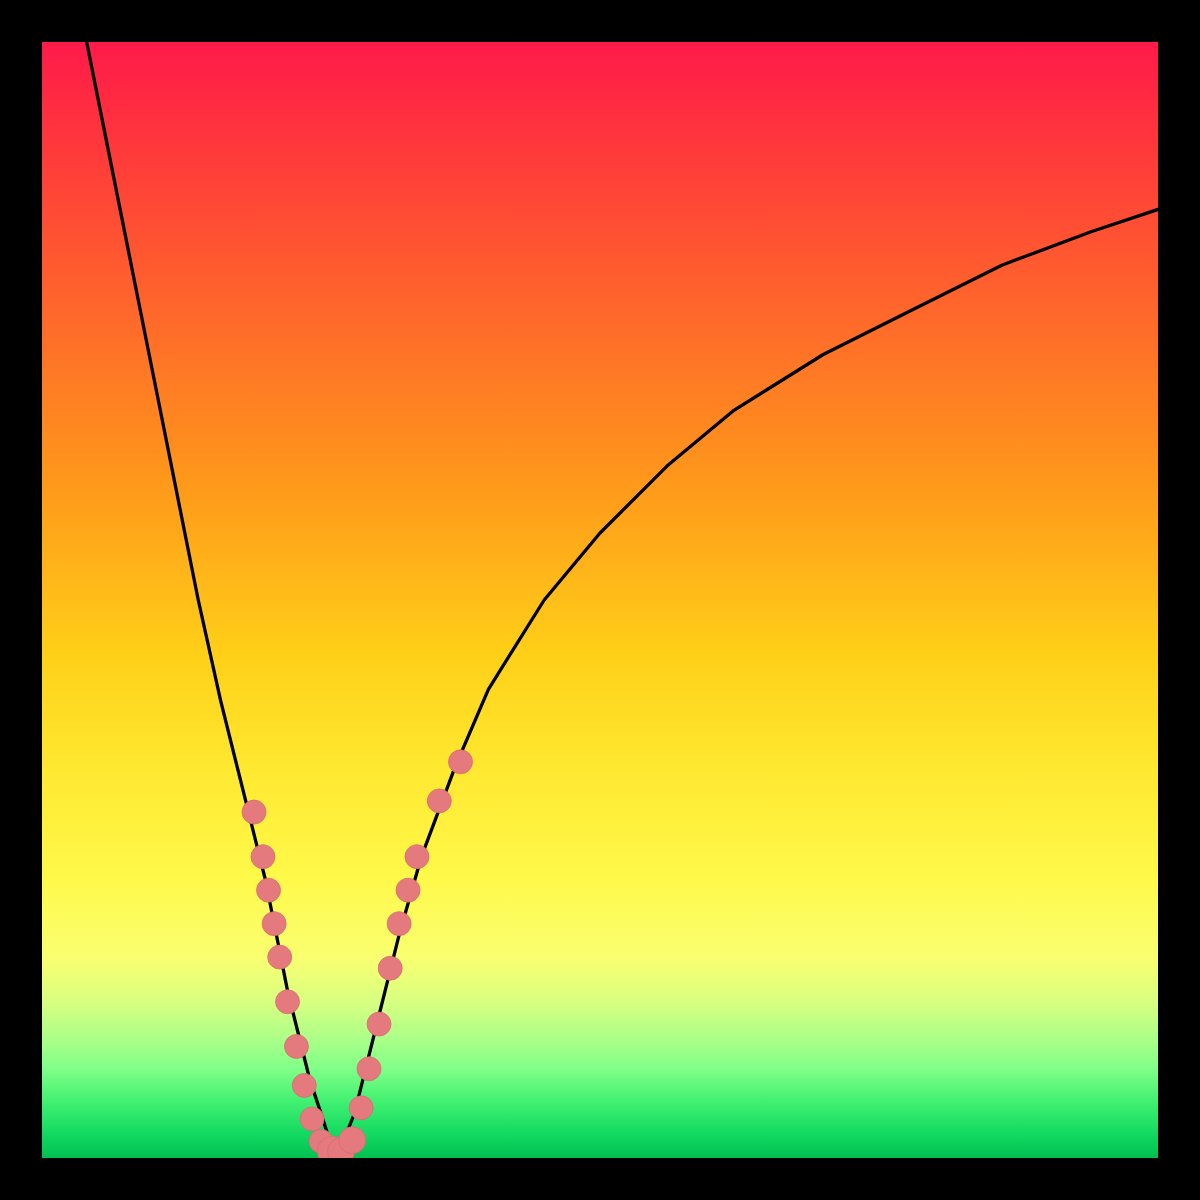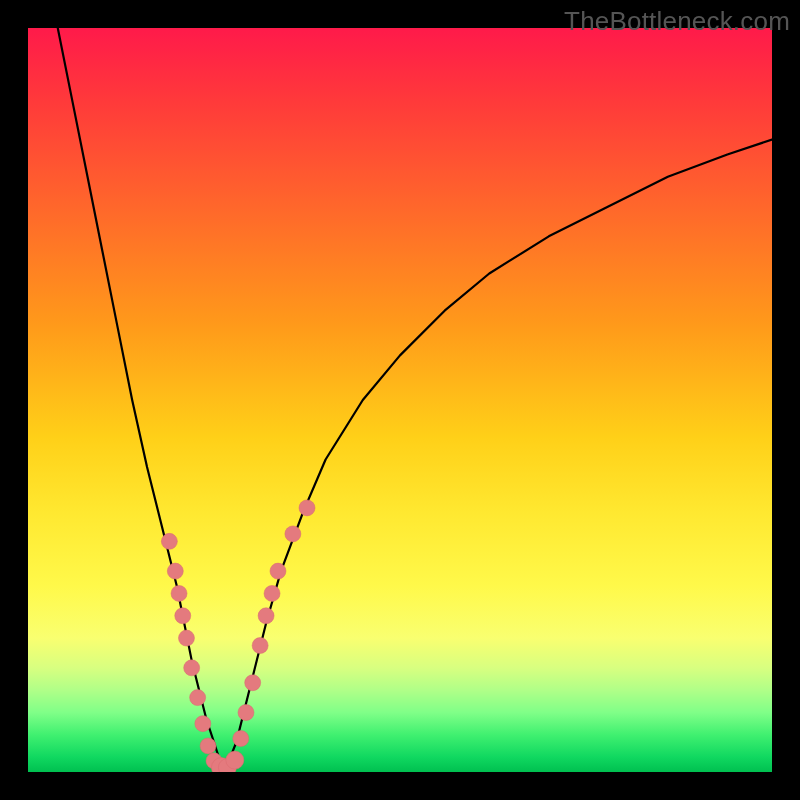--- a/index.html
+++ b/index.html
@@ -71,21 +71,20 @@
   .dot {
     fill: #e47a7e;
     stroke: #d86a6e;
     stroke-width: 0.5;
   }
 </style>
 </head>
 <body>
 
 <div class="canvas">
-  <div class="watermark">TheBottleneck.com</div>
   <div class="plot-area">
     <svg class="overlay" viewBox="0 0 744 744" preserveAspectRatio="none">
       <g id="curve-group">
           <path d="M29.76 0.00 L44.64 74.40 L59.52 148.80 L74.40 223.20 L89.28 297.60 L104.16 372.00 L119.04 438.96 L133.92 498.48 L148.80 558.00 L156.24 595.20 L163.68 632.40 L171.12 662.16 L178.56 691.92 L186.00 714.24 L191.95 732.84 L195.67 740.28" class="curve"></path>
           <path d="M195.67 740.28 L200.88 732.84 L208.32 714.24 L215.76 684.48 L223.20 654.72 L238.08 595.20 L252.96 543.12 L275.28 483.60 L297.60 431.52 L334.80 372.00 L372.00 327.36 L416.64 282.72 L461.28 245.52 L520.80 208.32 L580.32 178.56 L639.84 148.80 L699.36 126.48 L744.00 111.60" class="curve"></path>
         </g>
       <g id="dots-group">
           <circle cx="141.36" cy="513.36" r="8.0" class="dot"></circle>
           <circle cx="147.31" cy="543.12" r="8.0" class="dot"></circle>
           <circle cx="151.03" cy="565.44" r="8.0" class="dot"></circle>

